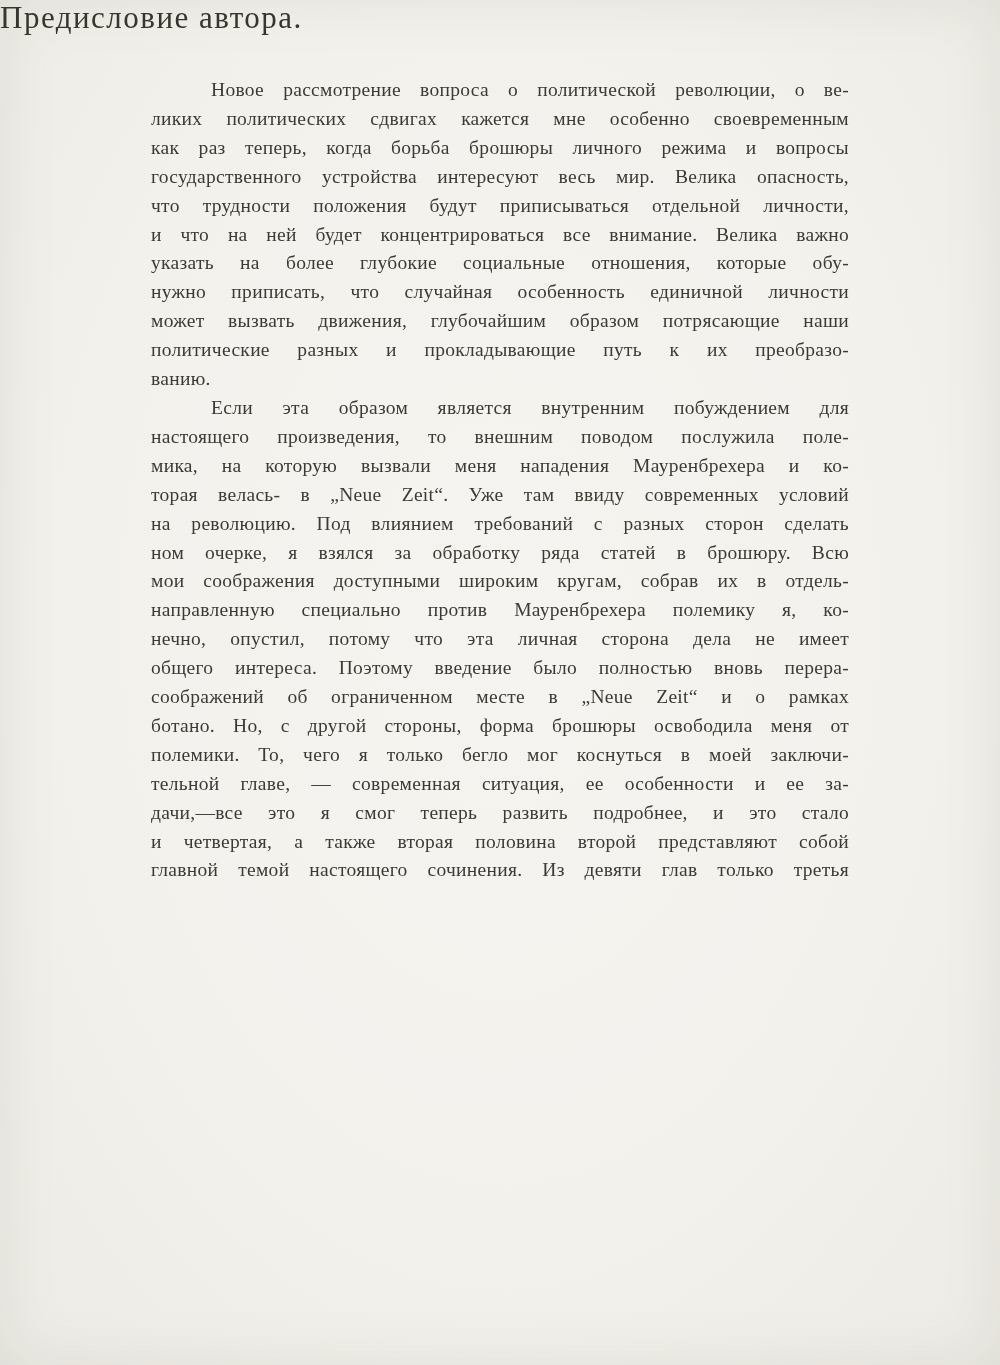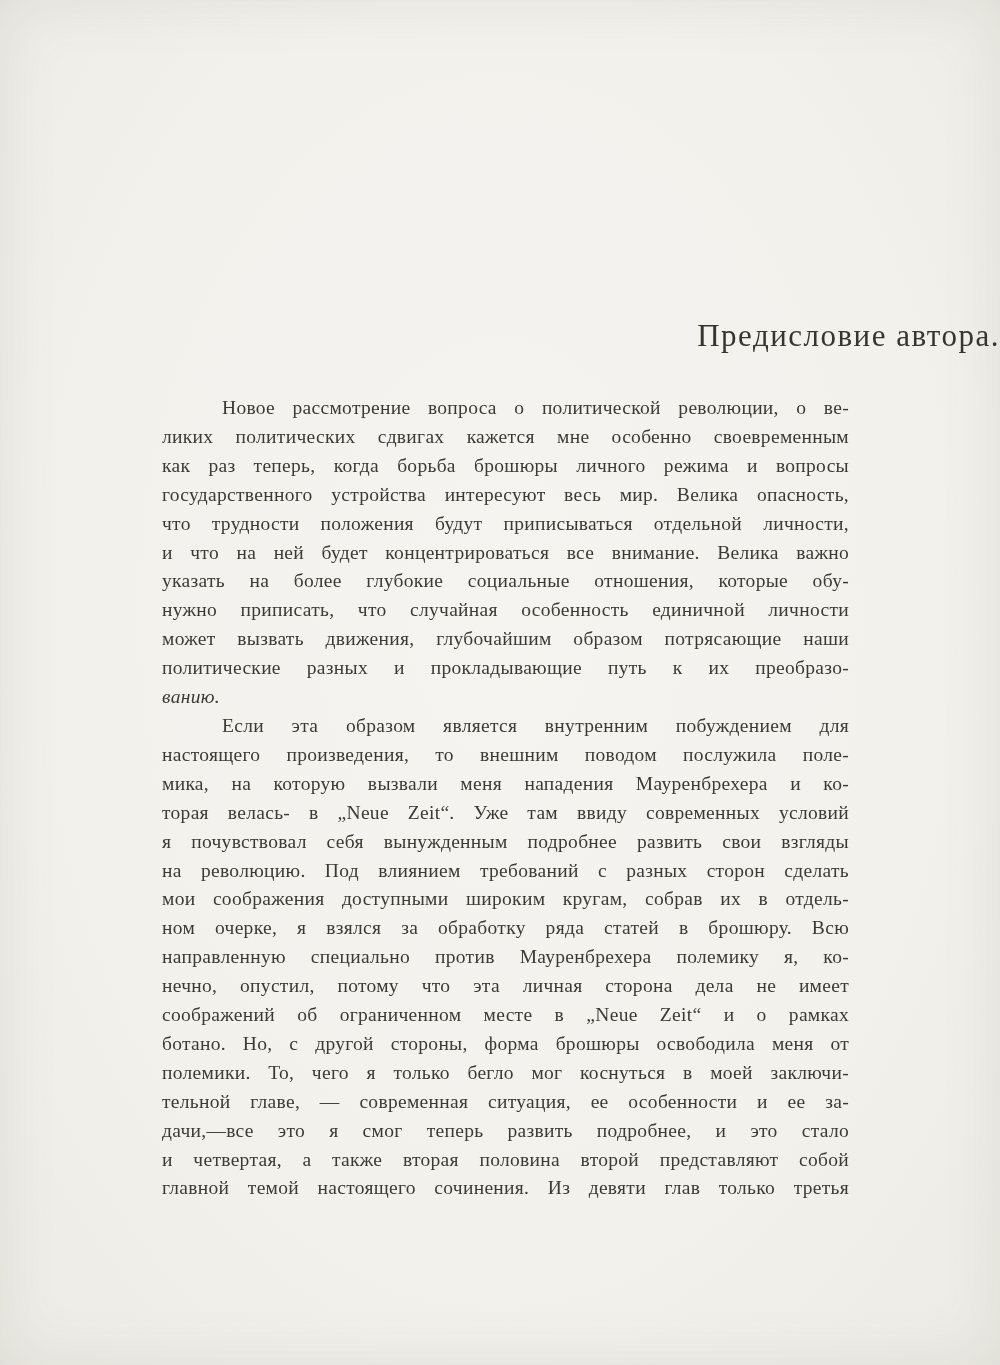--- a/index.html
+++ b/index.html
@@ -14,47 +14,44 @@
     margin: 0 auto;
     background: #f3f2ee;
     background-image: radial-gradient(ellipse at 50% 45%, #f5f4f0 0%, #f2f1ec 60%, #ecebe5 100%);
     box-shadow: inset 0 0 60px rgba(120,115,100,0.12);
     font-family: "Liberation Serif", "DejaVu Serif", serif;
     color: #3d3a33;
     overflow: hidden;
   }
   .page-title {
     margin: 0;
-    padding-top: 318px;
-    text-align: right;
+    text-align: left;
     font-size: 31px;
     font-weight: 400;
     letter-spacing: 1.5px;
     color: #38352e;
   }
   .text-block {
     width: 698px;
     margin: 40px auto 0 auto;
     font-size: 19.5px;
     line-height: 28.9px;
     letter-spacing: 0.3px;
   }
   .paragraph {
     margin: 0;
   }
   .line {
     text-align: justify;
     text-align-last: justify;
     -moz-text-align-last: justify;
     white-space: normal;
-    margin-left: 11px;
   }
   .line.last {
     text-align-last: left;
-    font-style: italic;
     -moz-text-align-last: left;
   }
   .paragraph .line:first-child {
     text-indent: 60px;
   }
 </style>
 </head>
 <body>
 
 <div class="scan-page">
@@ -71,26 +68,26 @@
         <div class="line">нужно приписать, что случайная особенность единичной личности</div>
         <div class="line">может вызвать движения, глубочайшим образом потрясающие наши</div>
         <div class="line">политические разных и прокладывающие путь к их преобразо-</div>
         <div class="line last">ванию.</div>
       </div>
     <div class="paragraph">
         <div class="line">Если эта образом является внутренним побуждением для</div>
         <div class="line">настоящего произведения, то внешним поводом послужила поле-</div>
         <div class="line">мика, на которую вызвали меня нападения Мауренбрехера и ко-</div>
         <div class="line">торая велась- в „Neue Zeit“. Уже там ввиду современных условий</div>
-        <div class="line">я почувствовал себя вынужденным подробнее развить свои взгляды</div>
         <div class="line">на революцию. Под влиянием требований с разных сторон сделать</div>
+        <div class="line">ном очерке, я взялся за обработку ряда статей в брошюру. Всю</div>
         <div class="line">мои соображения доступными широким кругам, собрав их в отдель-</div>
-        <div class="line">ном очерке, я взялся за обработку ряда статей в брошюру. Всю</div>
         <div class="line">направленную специально против Мауренбрехера полемику я, ко-</div>
         <div class="line">нечно, опустил, потому что эта личная сторона дела не имеет</div>
+        <div class="line">общего интереса. Поэтому введение было полностью вновь перера-</div>
         <div class="line">соображений об ограниченном месте в „Neue Zeit“ и о рамках</div>
         <div class="line">ботано. Но, с другой стороны, форма брошюры освободила меня от</div>
         <div class="line">полемики. То, чего я только бегло мог коснуться в моей заключи-</div>
         <div class="line">тельной главе, — современная ситуация, ее особенности и ее за-</div>
         <div class="line">дачи,—все это я смог теперь развить подробнее, и это стало</div>
         <div class="line">и четвертая, а также вторая половина второй представляют собой</div>
         <div class="line">главной темой настоящего сочинения. Из девяти глав только третья</div>
       </div>
   </div>
 </div>

